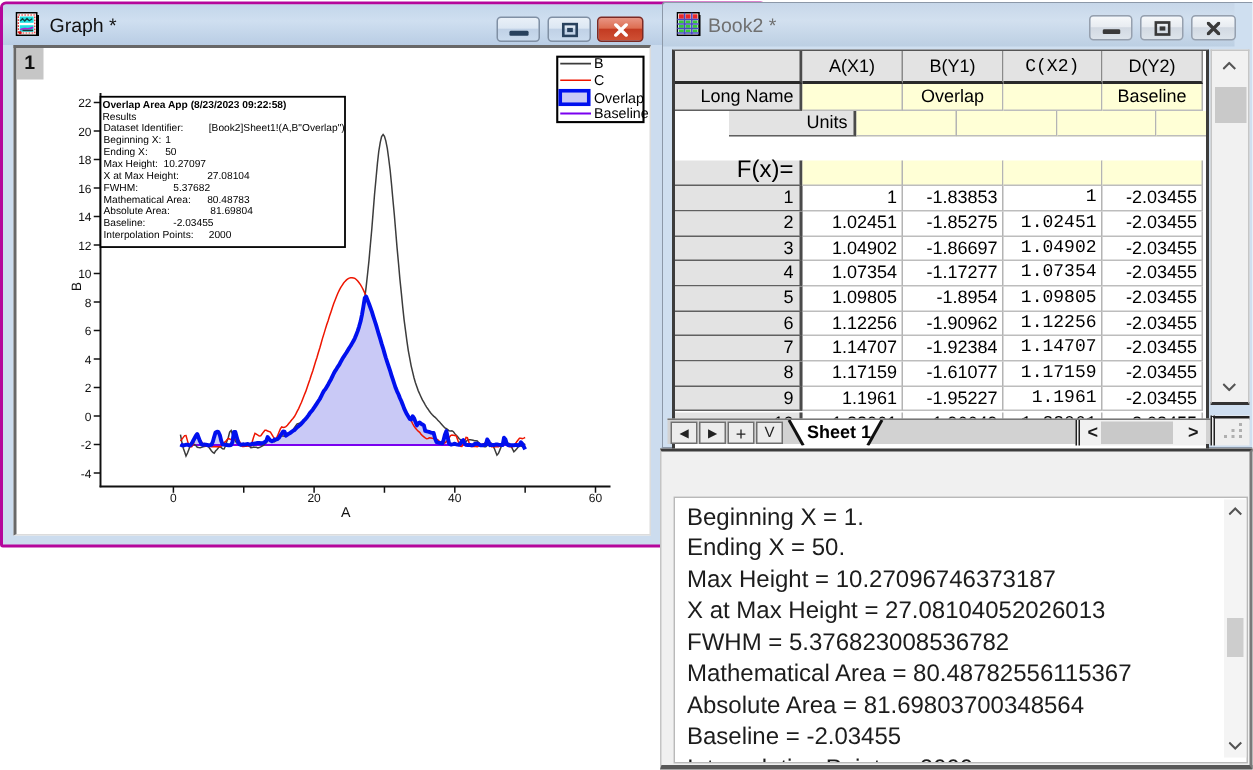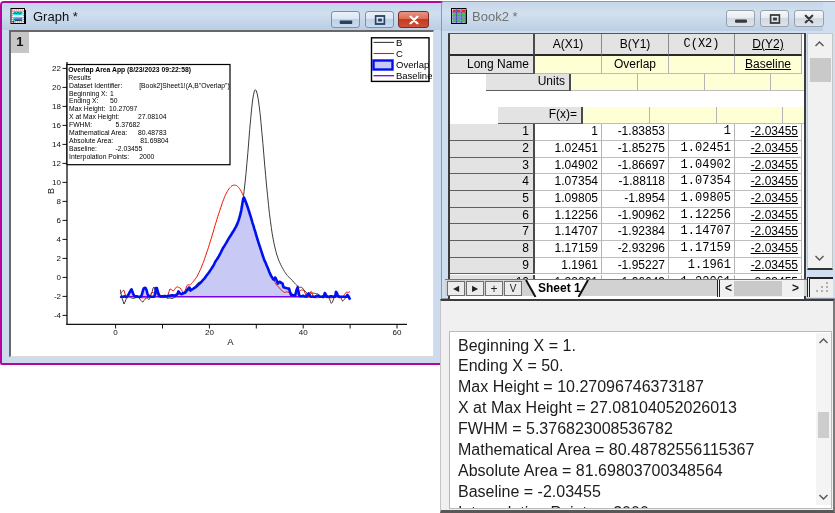--- a/index.html
+++ b/index.html
@@ -18,21 +18,21 @@
 #bwin{left:441px;top:1px;width:394px;height:298px;border:1px solid #8c98a8;border-right:none;border-radius:3px 0 0 0;background:#cfdff0;}
 #btitle{left:0;top:0;right:12px;height:29px;background:linear-gradient(180deg,#c7d7e9 0%,#d2e0ef 40%,#bccfe3 100%);border-radius:3px 0 0 0;}
 #btitle .tname{left:30px;top:7px;font-size:13px;color:#707070;}
 .bbtn{top:8px;width:29px;height:17px;border:1px solid #96a0ae;border-radius:3px;background:linear-gradient(180deg,#f6f8fa 0%,#e8ecf1 45%,#d2d9e2 50%,#dde4eb 100%);}
 .bbtn svg{position:absolute;left:50%;top:50%;transform:translate(-50%,-50%);}
 .bmin{left:284px;} .bres{left:318px;} .bclose{left:352px;width:30px;}
 #btable{left:6px;top:31px;width:357.5px;height:291px;overflow:hidden;background:#fff;border-left:2px solid #3c3c3c;border-top:1px solid #555;border-right:2.5px solid #3c3c3c;}
 .trow{position:absolute;left:0;width:100%;display:flex;}
 .c0{width:85px;background:#e3e3e3;border-right:2px solid #4a4a4a;border-bottom:1px solid #606060;color:#000;text-align:right;padding-right:4px;flex:none;}
 .cell{border-right:1px solid #b4b4b4;border-bottom:1px solid #bdbdbd;color:#000;text-align:right;padding-right:3px;flex:none;}
-.cA{width:67px;}.cB{width:67px;}.cC{width:66px;font-family:Liberation Mono, monospace;}.cD{width:67px;text-decoration:underline;}
+.cA{width:67px;}.cB{width:67px;}.cC{width:66px;font-family:Liberation Mono, monospace;}.cD{width:67px;}
 .hdr .cell{text-align:center;background:#e3e3e3;border-right:1px solid #8a8a8a;border-bottom:2px solid #2a2a2a;padding-right:0;}
 .hdr .c0{border-bottom:2px solid #2a2a2a;}
 .yel .cell{background:#ffffd6;}
 .ctr{text-align:center !important;padding-right:0 !important;}
 #bvscroll{left:365px;top:31px;width:26px;height:237px;background:#f1f1f1;border:1px solid #c6c6c6;border-bottom:2px solid #333;}
 .sbtn{left:1px;width:22px;height:19px;background:#f1f1f1;}
 .sbtn svg{display:block;}
 #rscroll svg{display:block;}
 #bvthumb{left:2px;top:24px;width:21px;height:24px;background:#c9c9c9;}
 #bbottom{left:3px;top:277px;width:388px;height:17px;background:#d2d2d2;border-top:1px solid #777;}
@@ -247,21 +247,21 @@
         <div class="cell cC ctr"></div>
         <div class="cell cD ctr">Baseline</div>
       </div>
       <div class="trow yel" style="top:40.0px;height:16.7px;font-size:12px;line-height:14.7px;margin-left:36px;">
         <div class="c0">Units</div>
         <div class="cell cA"></div>
         <div class="cell cB"></div>
         <div class="cell cC"></div>
         <div class="cell cD"></div>
       </div>
-      <div class="trow yel" style="top:73.4px;height:16.8px;font-size:12px;line-height:14.8px;padding-left:48px;">
+      <div class="trow yel" style="top:73.4px;height:16.8px;font-size:16px;line-height:14.8px;">
         <div class="c0">F(x)=</div>
         <div class="cell cA"></div>
         <div class="cell cB"></div>
         <div class="cell cC"></div>
         <div class="cell cD"></div>
       </div>
       <div class="trow " style="top:90.2px;height:16.7px;font-size:12px;line-height:14.7px;">
         <div class="c0">1</div>
         <div class="cell cA">1</div>
         <div class="cell cB">-1.83853</div>
@@ -278,21 +278,21 @@
       <div class="trow " style="top:123.6px;height:16.7px;font-size:12px;line-height:14.7px;">
         <div class="c0">3</div>
         <div class="cell cA">1.04902</div>
         <div class="cell cB">-1.86697</div>
         <div class="cell cC">1.04902</div>
         <div class="cell cD">-2.03455</div>
       </div>
       <div class="trow " style="top:140.3px;height:16.7px;font-size:12px;line-height:14.7px;">
         <div class="c0">4</div>
         <div class="cell cA">1.07354</div>
-        <div class="cell cB">-1.88118</div>
+        <div class="cell cB">-1.17277</div>
         <div class="cell cC">1.07354</div>
         <div class="cell cD">-2.03455</div>
       </div>
       <div class="trow " style="top:157.0px;height:16.7px;font-size:12px;line-height:14.7px;">
         <div class="c0">5</div>
         <div class="cell cA">1.09805</div>
         <div class="cell cB">-1.8954</div>
         <div class="cell cC">1.09805</div>
         <div class="cell cD">-2.03455</div>
       </div>
@@ -306,21 +306,21 @@
       <div class="trow " style="top:190.4px;height:16.7px;font-size:12px;line-height:14.7px;">
         <div class="c0">7</div>
         <div class="cell cA">1.14707</div>
         <div class="cell cB">-1.92384</div>
         <div class="cell cC">1.14707</div>
         <div class="cell cD">-2.03455</div>
       </div>
       <div class="trow " style="top:207.1px;height:16.7px;font-size:12px;line-height:14.7px;">
         <div class="c0">8</div>
         <div class="cell cA">1.17159</div>
-        <div class="cell cB">-2.93296</div>
+        <div class="cell cB">-1.61077</div>
         <div class="cell cC">1.17159</div>
         <div class="cell cD">-2.03455</div>
       </div>
       <div class="trow " style="top:223.8px;height:16.7px;font-size:12px;line-height:14.7px;">
         <div class="c0">9</div>
         <div class="cell cA">1.1961</div>
         <div class="cell cB">-1.95227</div>
         <div class="cell cC">1.1961</div>
         <div class="cell cD">-2.03455</div>
       </div>

